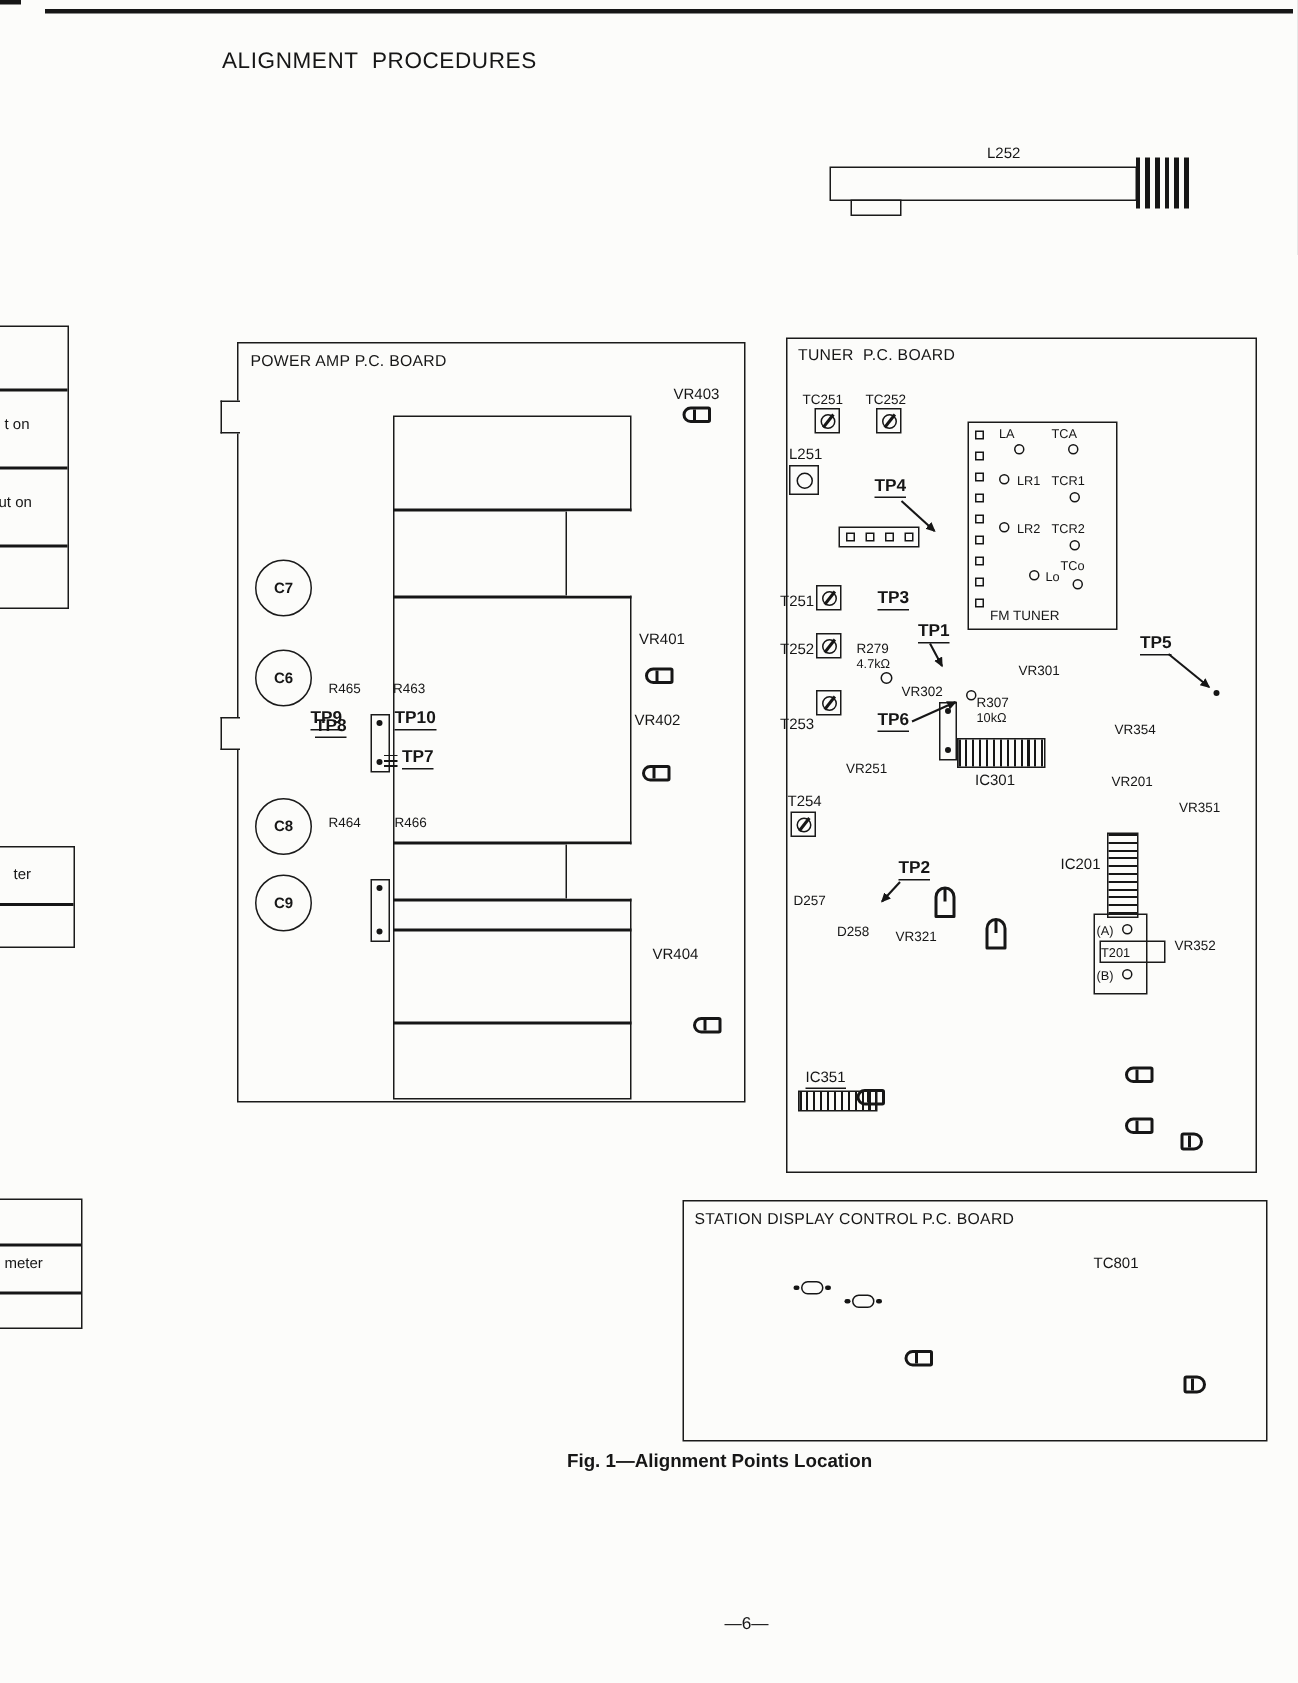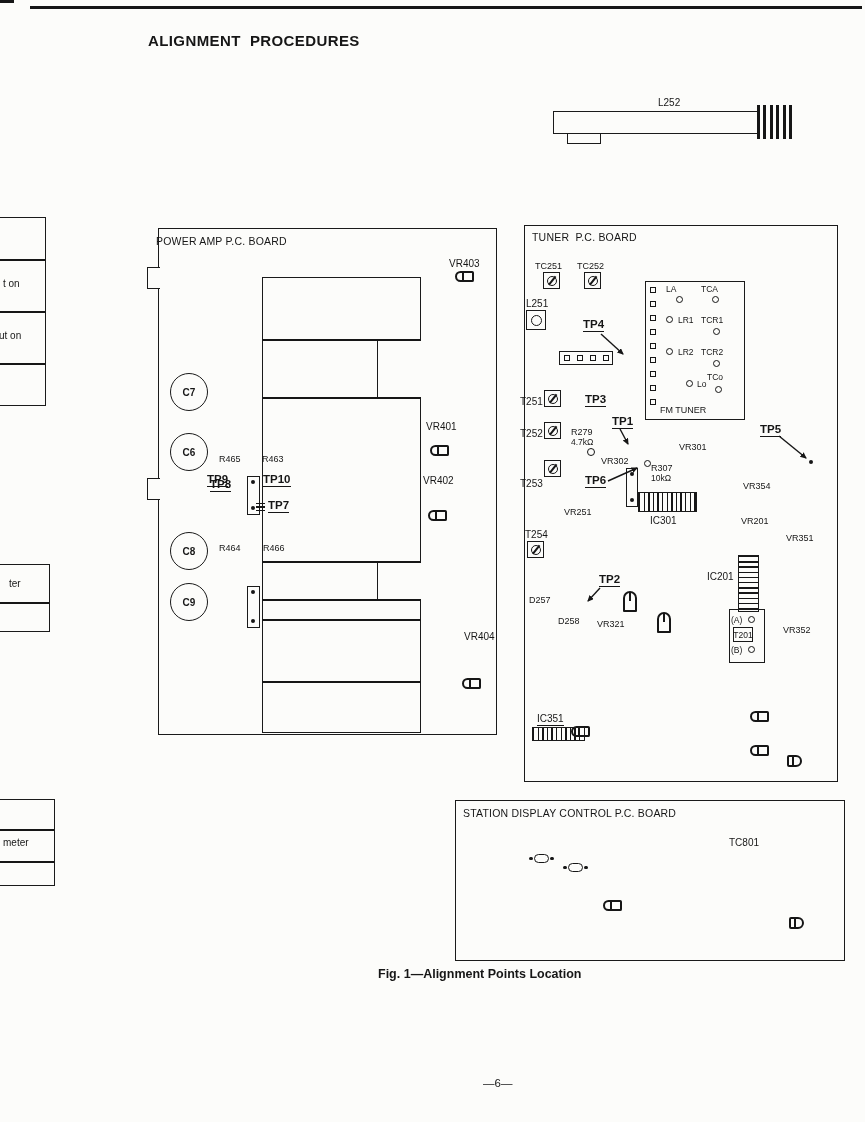--- a/index.html
+++ b/index.html
@@ -1,21 +1,21 @@
 <!DOCTYPE html>
 <html><head>
 <meta charset="utf-8">
 <style>
   html,body{margin:0;padding:0;background:#d8d8d8}
   .page{position:relative;width:865px;height:1122px;background:#fcfcfa;overflow:hidden;
         font-family:"Liberation Sans",sans-serif;color:#161616}
   .abs{position:absolute}
   .rule{background:#161616}
   .box{border:1.6px solid #1a1a1a;box-sizing:border-box}
-  .title{font-size:15px;font-weight:bold;letter-spacing:.4px;white-space:pre}
+  .title{font-size:15px;font-weight:normal;letter-spacing:.4px;white-space:pre}
   .btitle{font-size:10.5px;letter-spacing:.2px;white-space:pre}
   .lbl{font-size:10px;white-space:pre}
   .lbl9{font-size:9px;white-space:pre}
   .lbl8{font-size:8.5px;white-space:pre}
   .tp{font-size:11.5px;font-weight:bold;border-bottom:1.7px solid #161616;padding-bottom:1px;white-space:pre}
   .cap{border:1.6px solid #1a1a1a;border-radius:50%;display:flex;align-items:center;justify-content:center;
        font-size:10px;font-weight:bold;box-sizing:border-box;background:#fcfcfa}
   .trimbox{border:1.6px solid #1a1a1a;box-sizing:border-box;display:flex;align-items:center;justify-content:center;background:#fcfcfa}
   .trim{width:10px;height:10px;border:1.4px solid #161616;border-radius:50%;position:relative;box-sizing:border-box}
   .trim::after{content:"";position:absolute;left:50%;top:-2px;width:1.5px;height:11px;background:#161616;
@@ -67,21 +67,21 @@
     <div class="abs rule" style="left:0;top:37px;width:100%;height:1.6px"></div>
     <div class="abs lbl" style="left:50px;top:13px">ter</div>
   </div>
   <div class="abs box" style="left:-42px;top:799px;width:97px;height:87px;background:#fcfcfa">
     <div class="abs rule" style="left:0;top:29px;width:100%;height:1.6px"></div>
     <div class="abs rule" style="left:0;top:61px;width:100%;height:1.6px"></div>
     <div class="abs lbl" style="left:44px;top:37px">meter</div>
   </div>
 
   <div class="abs box" style="left:158px;top:228px;width:339px;height:507px"></div>
-  <div class="abs btitle" style="left:156px;top:235px">POWER AMP P.C. BOARD</div>
+  <div class="abs btitle" style="left:167px;top:235px">POWER AMP P.C. BOARD</div>
   <div class="abs" style="left:147px;top:267px;width:13px;height:22px;border:1.6px solid #1a1a1a;border-right:none;background:#fcfcfa;box-sizing:border-box"></div>
   <div class="abs" style="left:147px;top:478px;width:13px;height:22px;border:1.6px solid #1a1a1a;border-right:none;background:#fcfcfa;box-sizing:border-box"></div>
 
   <div class="abs box" style="left:262px;top:277px;width:159px;height:456px"></div>
   <div class="abs rule" style="left:262px;top:339px;width:159px;height:1.6px"></div>
   <div class="abs rule" style="left:262px;top:397px;width:159px;height:1.6px"></div>
   <div class="abs rule" style="left:262px;top:561px;width:159px;height:1.6px"></div>
   <div class="abs rule" style="left:262px;top:599px;width:159px;height:1.6px"></div>
   <div class="abs rule" style="left:262px;top:619px;width:159px;height:1.6px"></div>
   <div class="abs rule" style="left:262px;top:681px;width:159px;height:1.6px"></div>
@@ -92,21 +92,21 @@
   <div class="abs cap" style="left:170px;top:433px;width:38px;height:38px">C6</div>
   <div class="abs cap" style="left:170px;top:532px;width:38px;height:38px">C8</div>
   <div class="abs cap" style="left:170px;top:583px;width:38px;height:38px">C9</div>
 
   <div class="abs lbl" style="left:449px;top:258px">VR403</div>
   <div class="abs vrsym" style="left:455px;top:271px"></div>
   <div class="abs lbl" style="left:426px;top:421px">VR401</div>
   <div class="abs vrsym" style="left:430px;top:434px"></div>
   <div class="abs lbl" style="left:423px;top:475px">VR402</div>
   <div class="abs vrsym" style="left:428px;top:488px"></div>
-  <div class="abs lbl" style="left:464px;top:631px">VR404</div>
+  <div class="abs lbl" style="left:435px;top:631px">VR404</div>
   <div class="abs vrsym" style="left:462px;top:645px"></div>
 
   <div class="abs rvert" style="left:247px;top:432px;width:13px;height:39px">
     <span class="abs dot" style="left:3px;top:3px"></span>
     <span class="abs dot" style="left:3px;bottom:4px"></span>
   </div>
   <div class="abs lbl9" style="left:219px;top:454px">R465</div>
   <div class="abs lbl9" style="left:262px;top:454px">R463</div>
   <div class="abs tp" style="left:207px;top:473px">TP9</div>
   <div class="abs tp" style="left:263px;top:473px">TP10</div>
@@ -230,21 +230,21 @@
   <div class="abs lbl9" style="left:529px;top:595px">D257</div>
   <div class="abs diode" style="left:534px;top:603px"></div>
   <div class="abs diode" style="left:568px;top:603px"></div>
   <div class="abs lbl9" style="left:558px;top:616px">D258</div>
   <div class="abs lbl9" style="left:597px;top:619px">VR321</div>
   <div class="abs vrsym" style="left:603px;top:631px"></div>
 
   <div class="abs box" style="left:729px;top:609px;width:36px;height:54px"></div>
   <div class="abs lbl8" style="left:731px;top:615px">(A)</div>
   <span class="abs circ" style="left:748px;top:616px;width:7px;height:7px"></span>
-  <div class="abs box" style="left:733px;top:627px;width:20px;height:15px;display:flex;align-items:center;justify-content:center">
+  <div class="abs box" style="left:733px;top:627px;width:44px;height:15px;display:flex;align-items:center;">
     <span class="lbl8">T201</span>
   </div>
   <div class="abs lbl8" style="left:731px;top:645px">(B)</div>
   <span class="abs circ" style="left:748px;top:646px;width:7px;height:7px"></span>
   <div class="abs lbl9" style="left:783px;top:625px">VR352</div>
   <div class="abs dsym" style="left:789px;top:637px"></div>
 
   <div class="abs lbl" style="left:537px;top:713px;border-bottom:1.4px solid #161616;padding-bottom:1px">IC351</div>
   <div class="abs box hatchv" style="left:532px;top:727px;width:53px;height:14px"></div>
 

